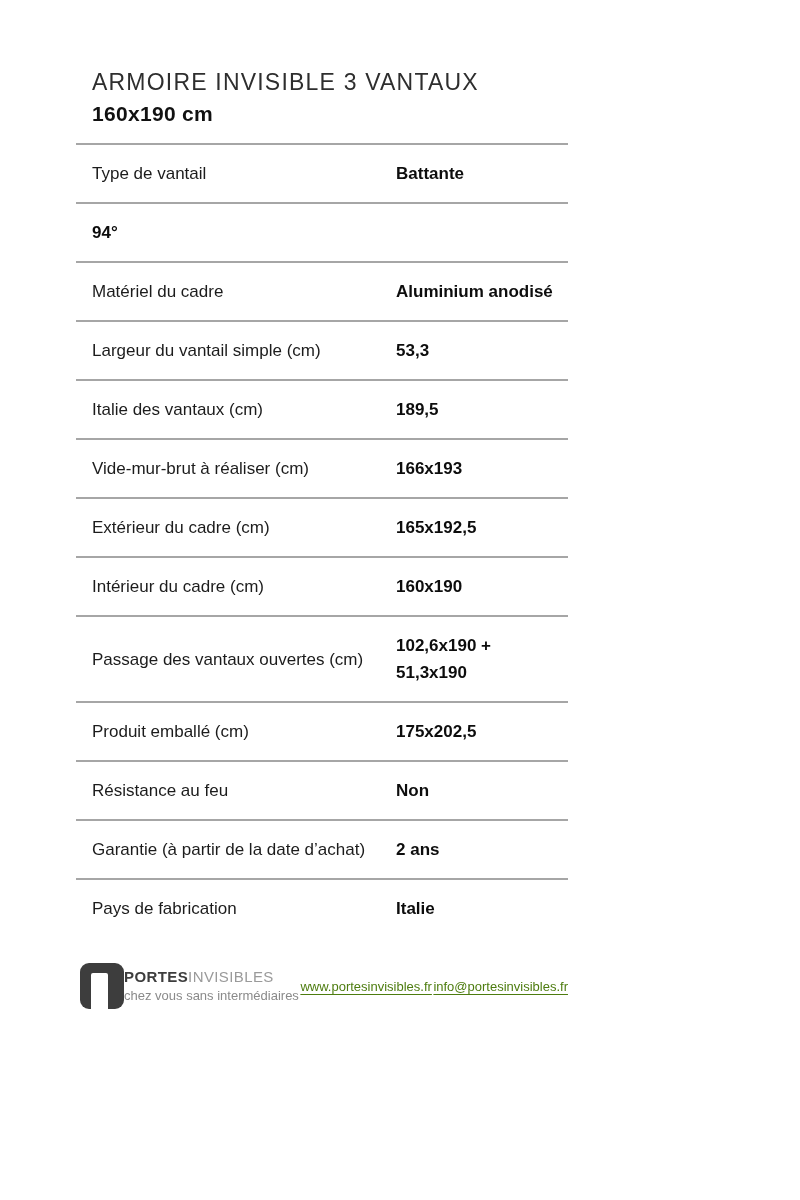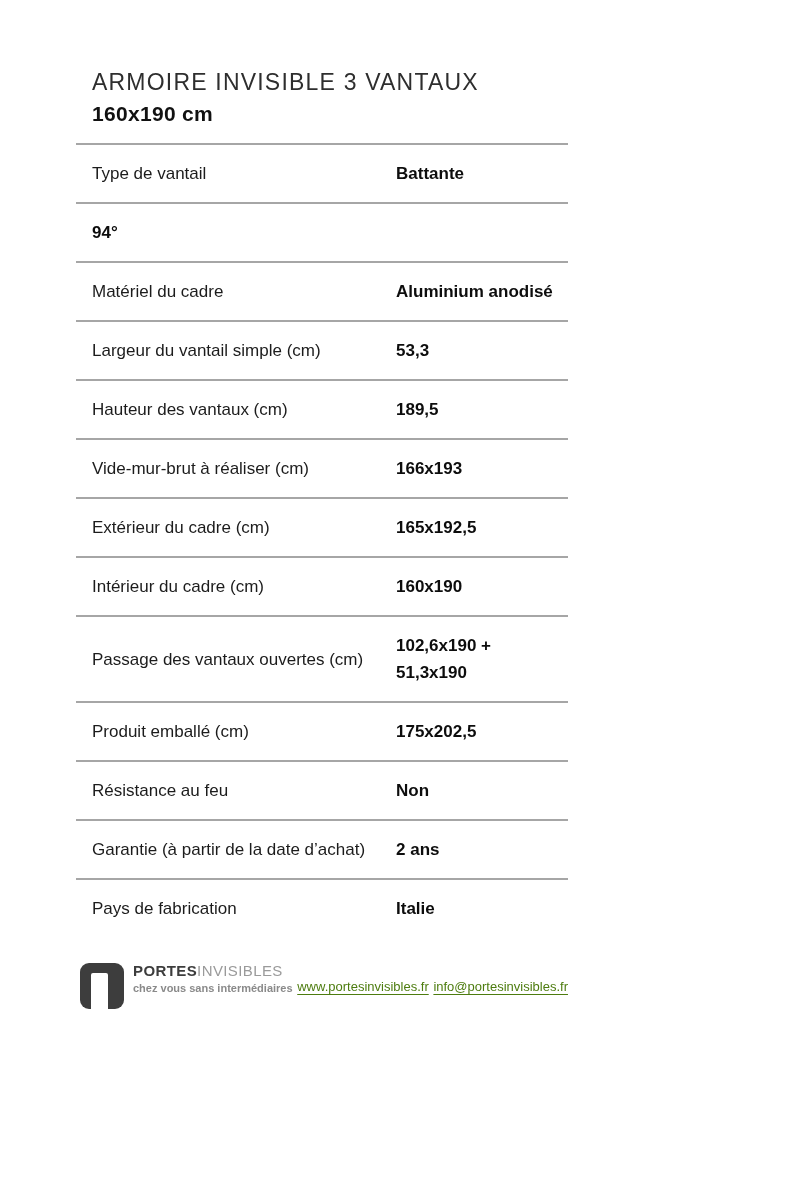--- a/index.html
+++ b/index.html
@@ -56,21 +56,21 @@
     padding-right: 6px;
   }
 
   
   .footer {
     display: flex;
     align-items: center;
     justify-content: space-between;
     margin: 26px 0 0 4px;
   }
-  .brand { display: flex; align-items: flex-start; gap: 9px; }
+  .brand { display: flex; align-items: center; }
   .brand-icon {
     width: 44px; height: 46px;
     background: #3d3d3d;
     border-radius: 9px;
     position: relative;
     overflow: hidden;
     flex: 0 0 auto;
   }
   .door-cut {
     position: absolute;
@@ -81,25 +81,24 @@
   }
   .brand-name {
     font-size: 15px;
     letter-spacing: 0.4px;
     line-height: 1.1;
     white-space: nowrap;
   }
   .brand-bold { font-weight: 700; color: #3d3d3d; }
   .brand-light { font-weight: 400; color: #9a9a9a; }
   .brand-tagline {
-    font-size: 11px;
+    font-size: 13px;
     color: #8a8a8a;
     margin-top: 2px;
     white-space: nowrap;
-    font-weight: bold;
   }
   .footer-link {
     font-size: 13px;
     color: #4d7c0f;
     text-decoration: underline;
     text-underline-offset: 3px;
     cursor: pointer;
     white-space: nowrap;
   }
 </style>
@@ -124,21 +123,21 @@
       </div>
       <div class="spec-row">
         <div class="spec-label">Matériel du cadre</div>
         <div class="spec-value">Aluminium anodisé</div>
       </div>
       <div class="spec-row">
         <div class="spec-label">Largeur du vantail simple (cm)</div>
         <div class="spec-value">53,3</div>
       </div>
       <div class="spec-row">
-        <div class="spec-label">Hauteur des vantaux (cm)</div>
+        <div class="spec-label">Italie des vantaux (cm)</div>
         <div class="spec-value">189,5</div>
       </div>
       <div class="spec-row">
         <div class="spec-label">Vide-mur-brut à réaliser (cm)</div>
         <div class="spec-value">166x193</div>
       </div>
       <div class="spec-row">
         <div class="spec-label">Extérieur du cadre (cm)</div>
         <div class="spec-value">165x192,5</div>
       </div>

